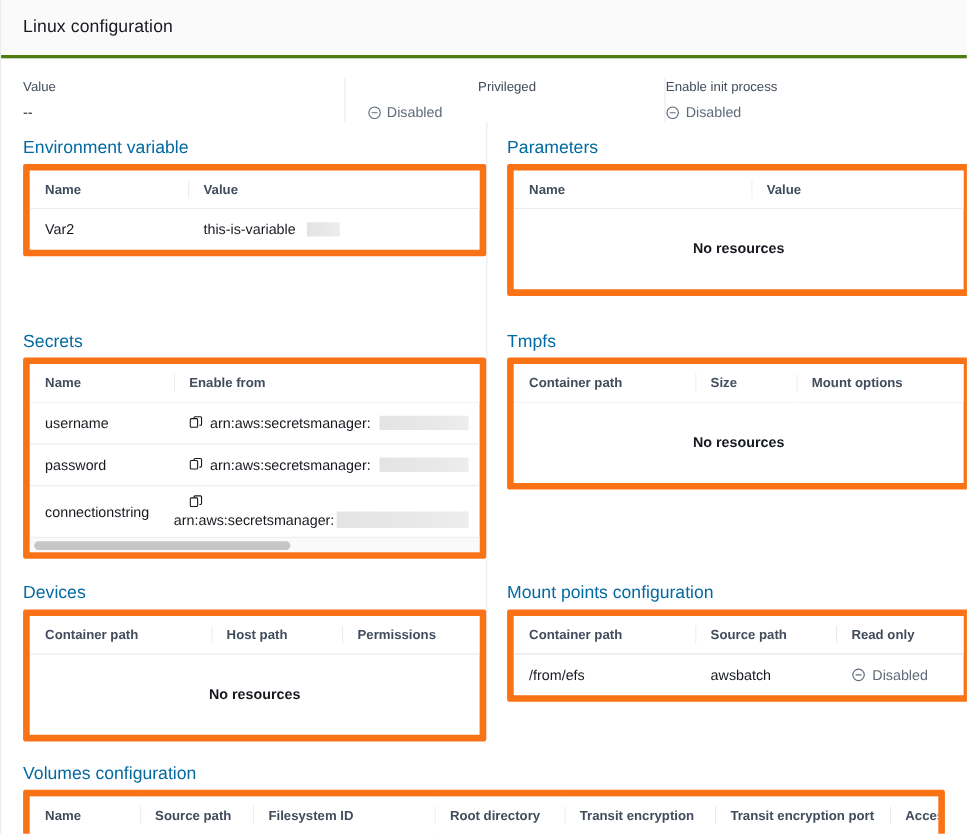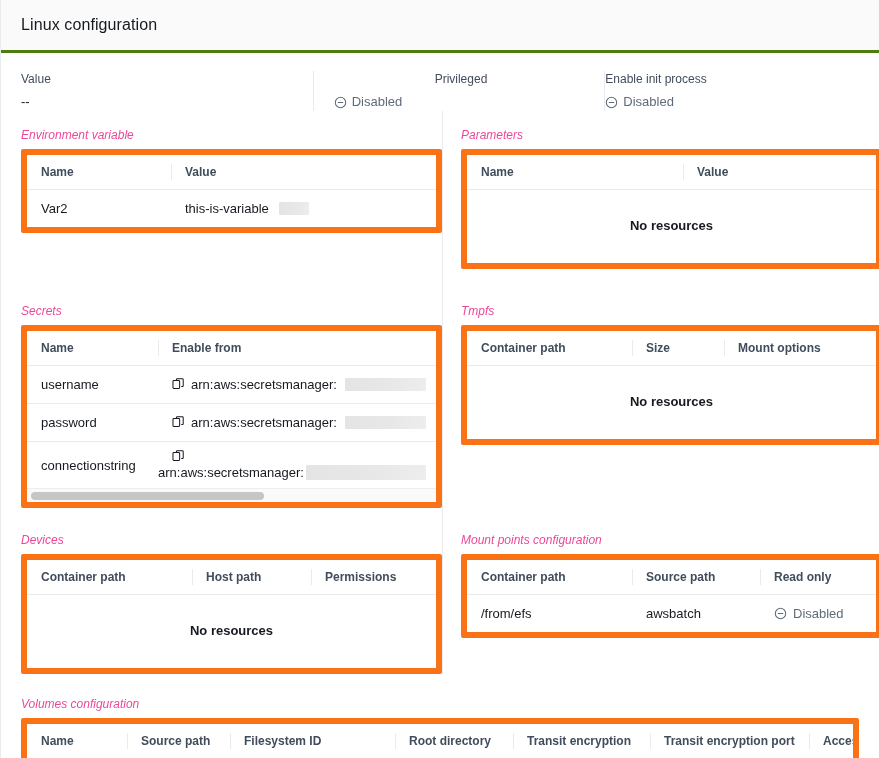--- a/index.html
+++ b/index.html
@@ -98,25 +98,24 @@
     padding-left: 18px;
     width: 438px;
     flex: 0 0 438px;
   }
   .grid-cell.right .section { width: 421px; }
 
   .section {
     padding-top: 16px;
   }
   .section-label {
-    font-size: 12px;
-    color: #ec4899;
+    font-size: 16px;
+    color: #0369a1;
     margin-bottom: 6px;
     line-height: 16px;
-    font-style: italic;
   }
 
   
   .tbl-wrap {
     border: 6px solid #f97316;
     border-radius: 2px;
     background: #ffffff;
     overflow: hidden;
     position: relative;
   }

